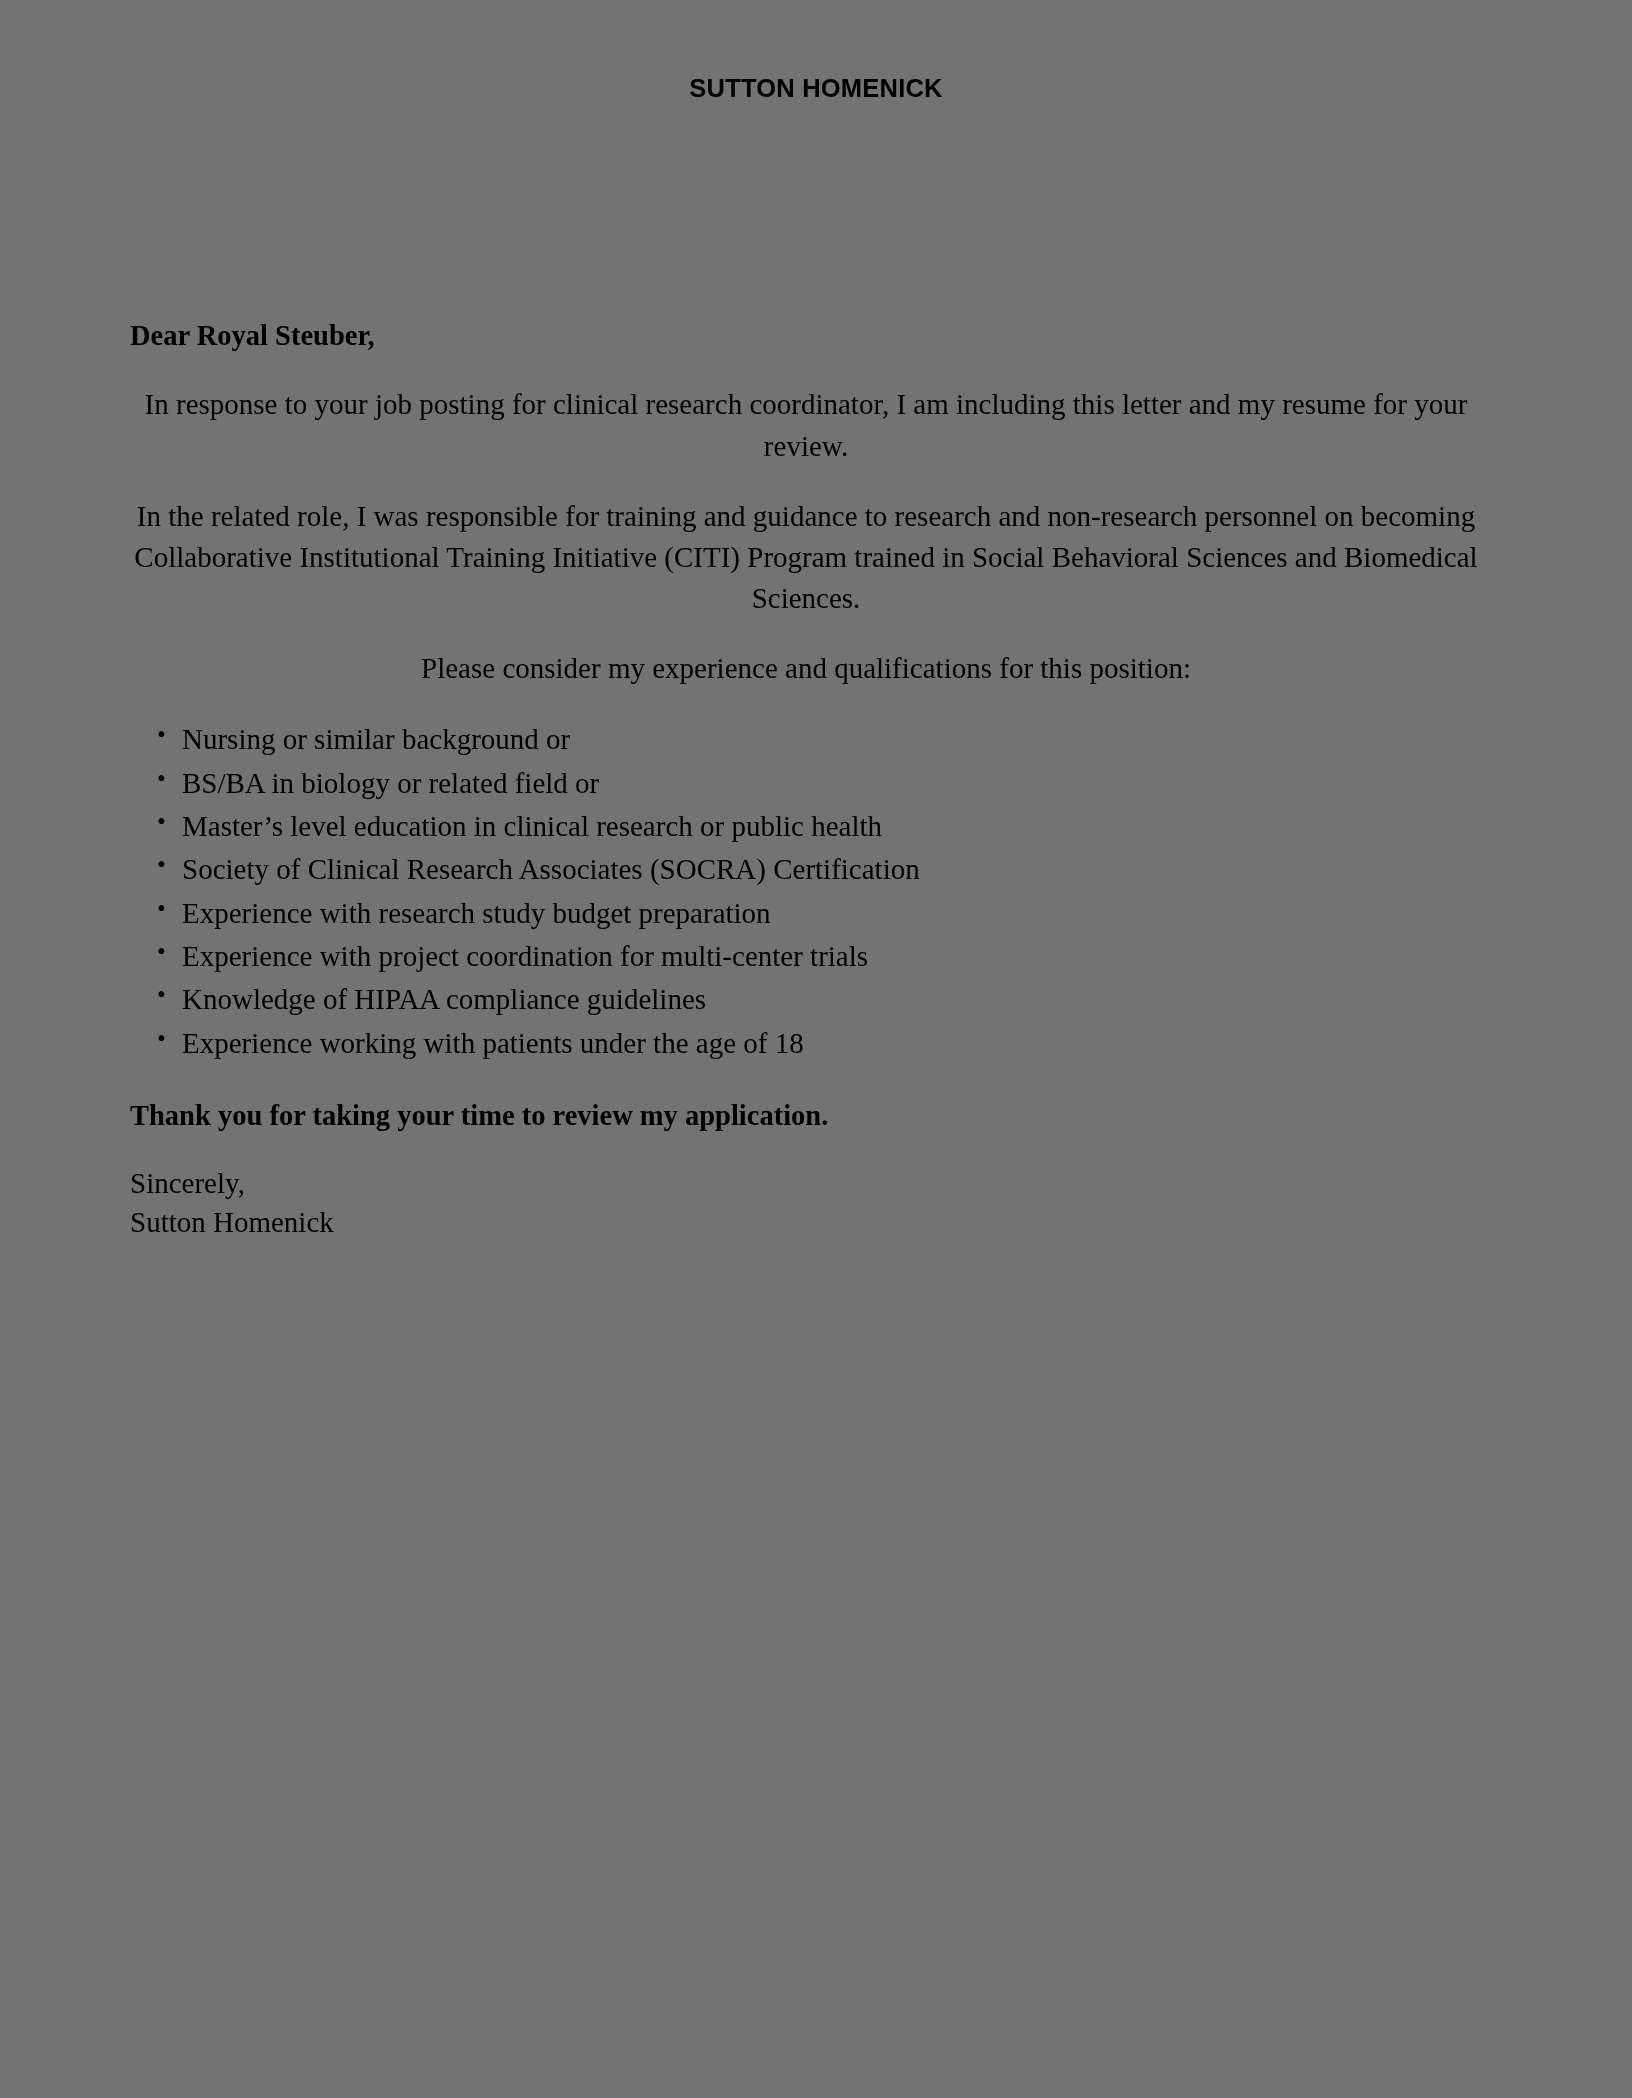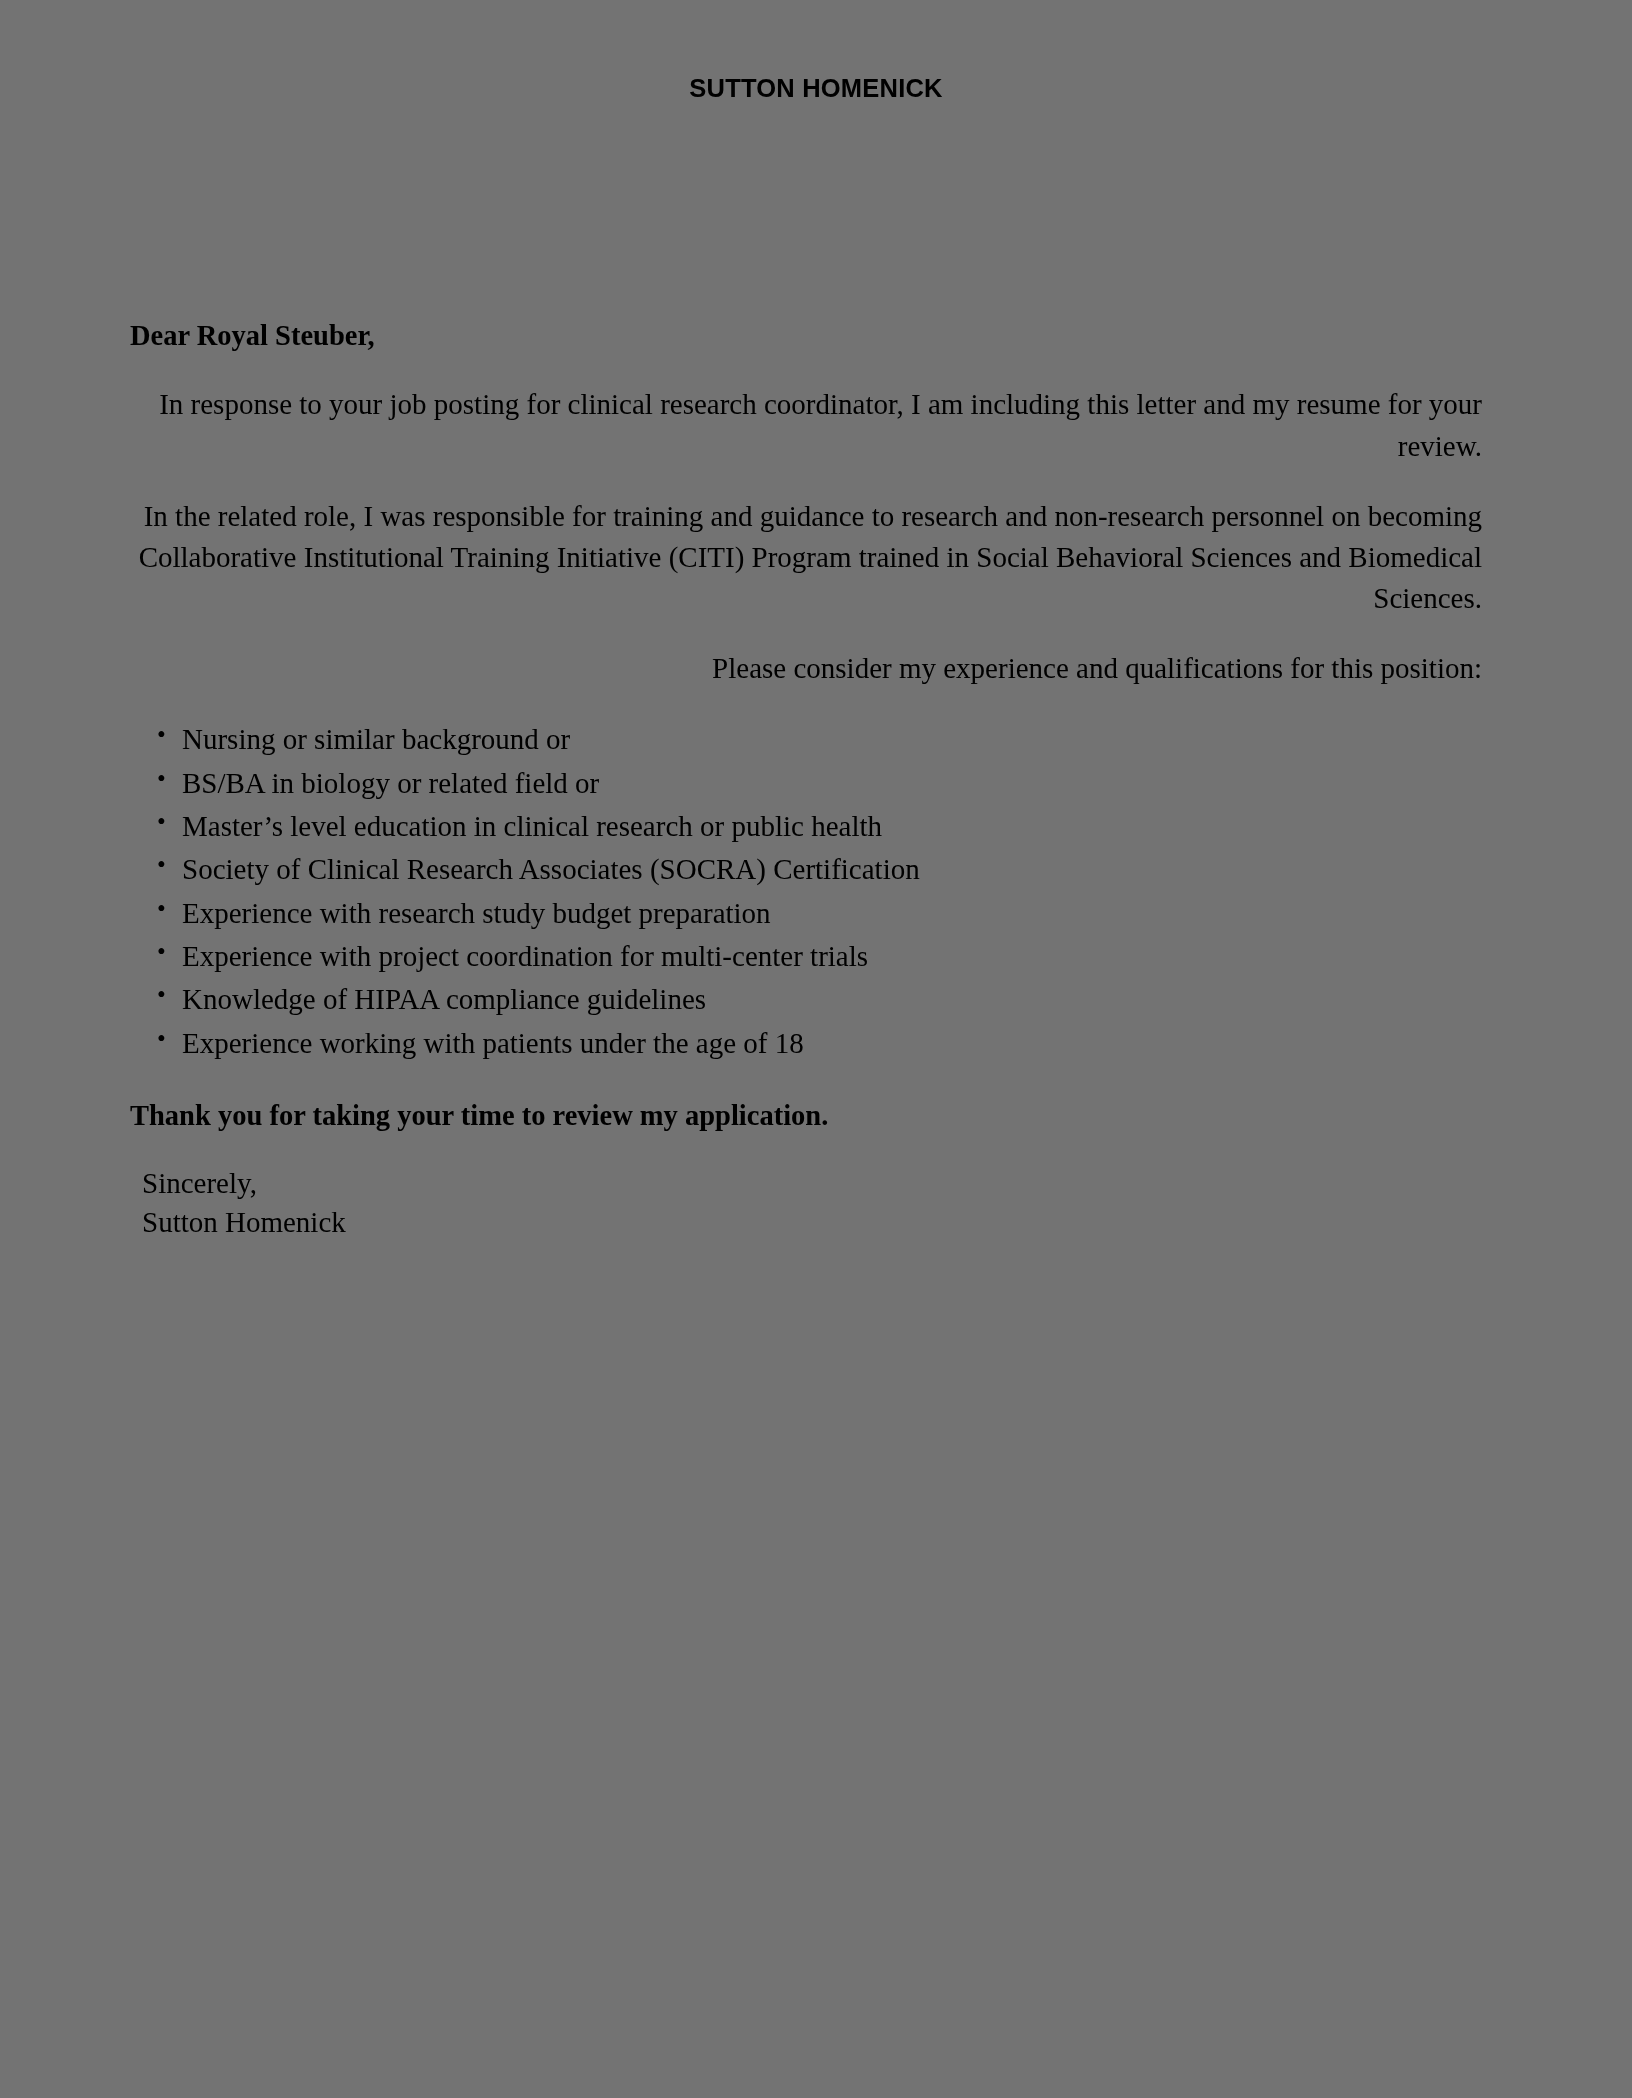--- a/index.html
+++ b/index.html
@@ -58,21 +58,21 @@
     font-weight: bold;
     font-size: 28.5px;
     line-height: 1.38;
     margin: 16px 0 29px 0;
   }
 
   p.para {
     font-size: 29px;
     line-height: 1.42;
     margin: 0 0 29px 0;
-    text-align: right;
+    text-align: center;
   }
 
   ul.qual-list {
     list-style: none;
     margin: 0 0 29px 0;
     padding: 0;
   }
   ul.qual-list li {
     font-size: 29px;
     line-height: 1.46;
@@ -92,21 +92,21 @@
   .closing-bold {
     font-weight: bold;
     font-size: 28.5px;
     line-height: 1.4;
     margin: 32px 0 28px 0;
   }
 
   .signature-block {
     font-size: 29px;
     line-height: 1.34;
-    margin: 12px;
+    margin: 0;
   }
   .signature-block div {
     margin: 0;
   }
 </style>
 </head>
 <body>
 
 <div class="page">
 

